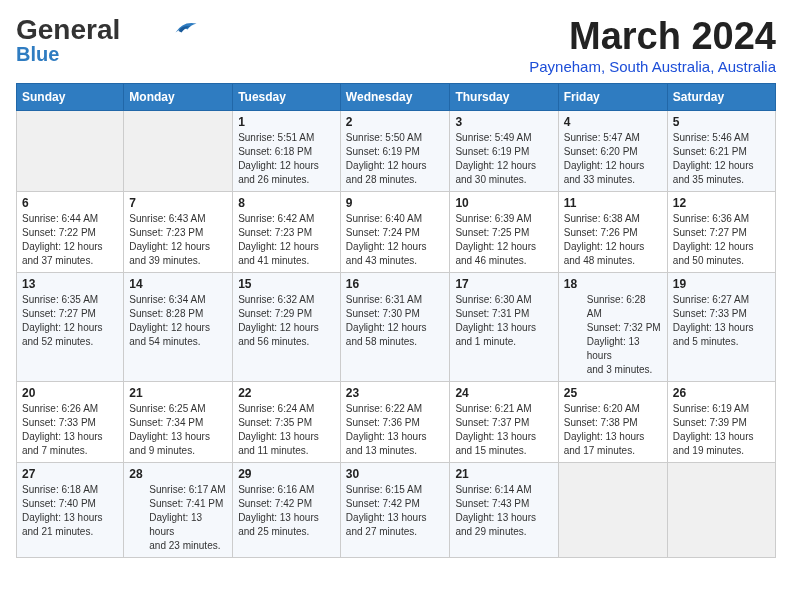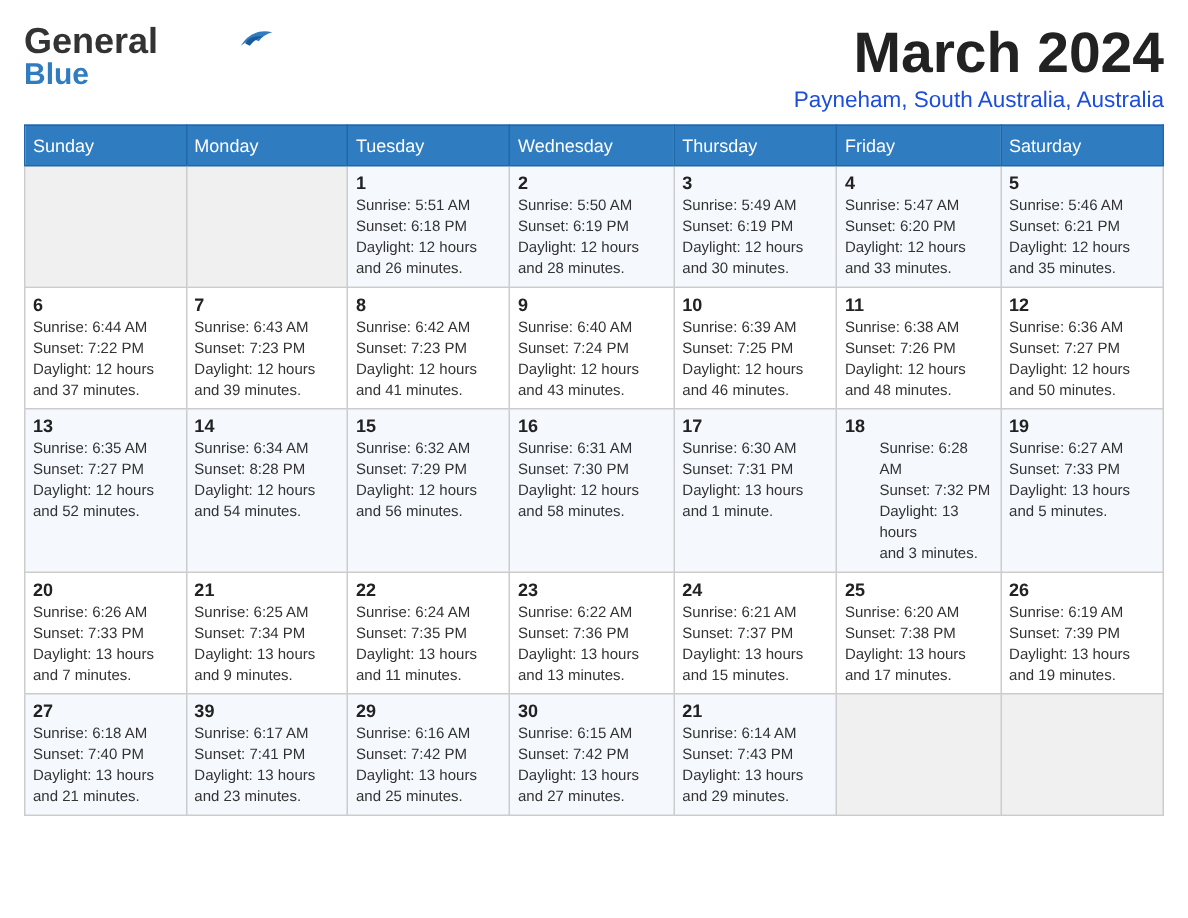--- a/index.html
+++ b/index.html
@@ -15,21 +15,21 @@
       align-items: flex-start;
       justify-content: space-between;
       margin-bottom: 8px;
     }
     .logo {
       display: flex;
       flex-direction: column;
       align-items: flex-start;
     }
     .logo-text {
-      font-size: 24px;
+      font-size: 28px;
       font-weight: bold;
       color: #333;
       line-height: 1;
     }
     .logo-bird {
       width: 30px;
       height: 20px;
       margin-left: 48px;
       margin-top: -4px;
     }
@@ -50,21 +50,21 @@
       width: 100%;
       border-collapse: collapse;
       font-size: 11px;
     }
     thead tr th {
       background-color: #2f7cc1;
       color: #fff;
       text-align: left;
       padding: 6px 5px;
       font-size: 12px;
-      font-weight: normal;
+      font-weight: bold;
       border: 1px solid #2167a8;
     }
     tbody tr td {
       border: 1px solid #ccc;
       vertical-align: top;
       padding: 4px 5px;
       width: 113px;
       min-height: 80px;
       background: #fff;
     }
@@ -319,22 +319,22 @@
       </tr>
       <tr>
         <td>
           <span class="day-number">27</span>
           <div class="day-info" style="white-space: pre-line;">Sunrise: 6:18 AM
 Sunset: 7:40 PM
 Daylight: 13 hours
 and 21 minutes.</div>
         </td>
         <td>
-          <span class="day-number">39</span>
-          <div class="day-info" style="white-space: pre-line;">Sunrise: 6:17 AM
+          <span class="day-number">28</span>
+          <div class="day-info" style="white-space: pre-line; margin-left: 20px;">Sunrise: 6:17 AM
 Sunset: 7:41 PM
 Daylight: 13 hours
 and 23 minutes.</div>
         </td>
         <td>
           <span class="day-number">29</span>
           <div class="day-info" style="white-space: pre-line;">Sunrise: 6:16 AM
 Sunset: 7:42 PM
 Daylight: 13 hours
 and 25 minutes.</div>

